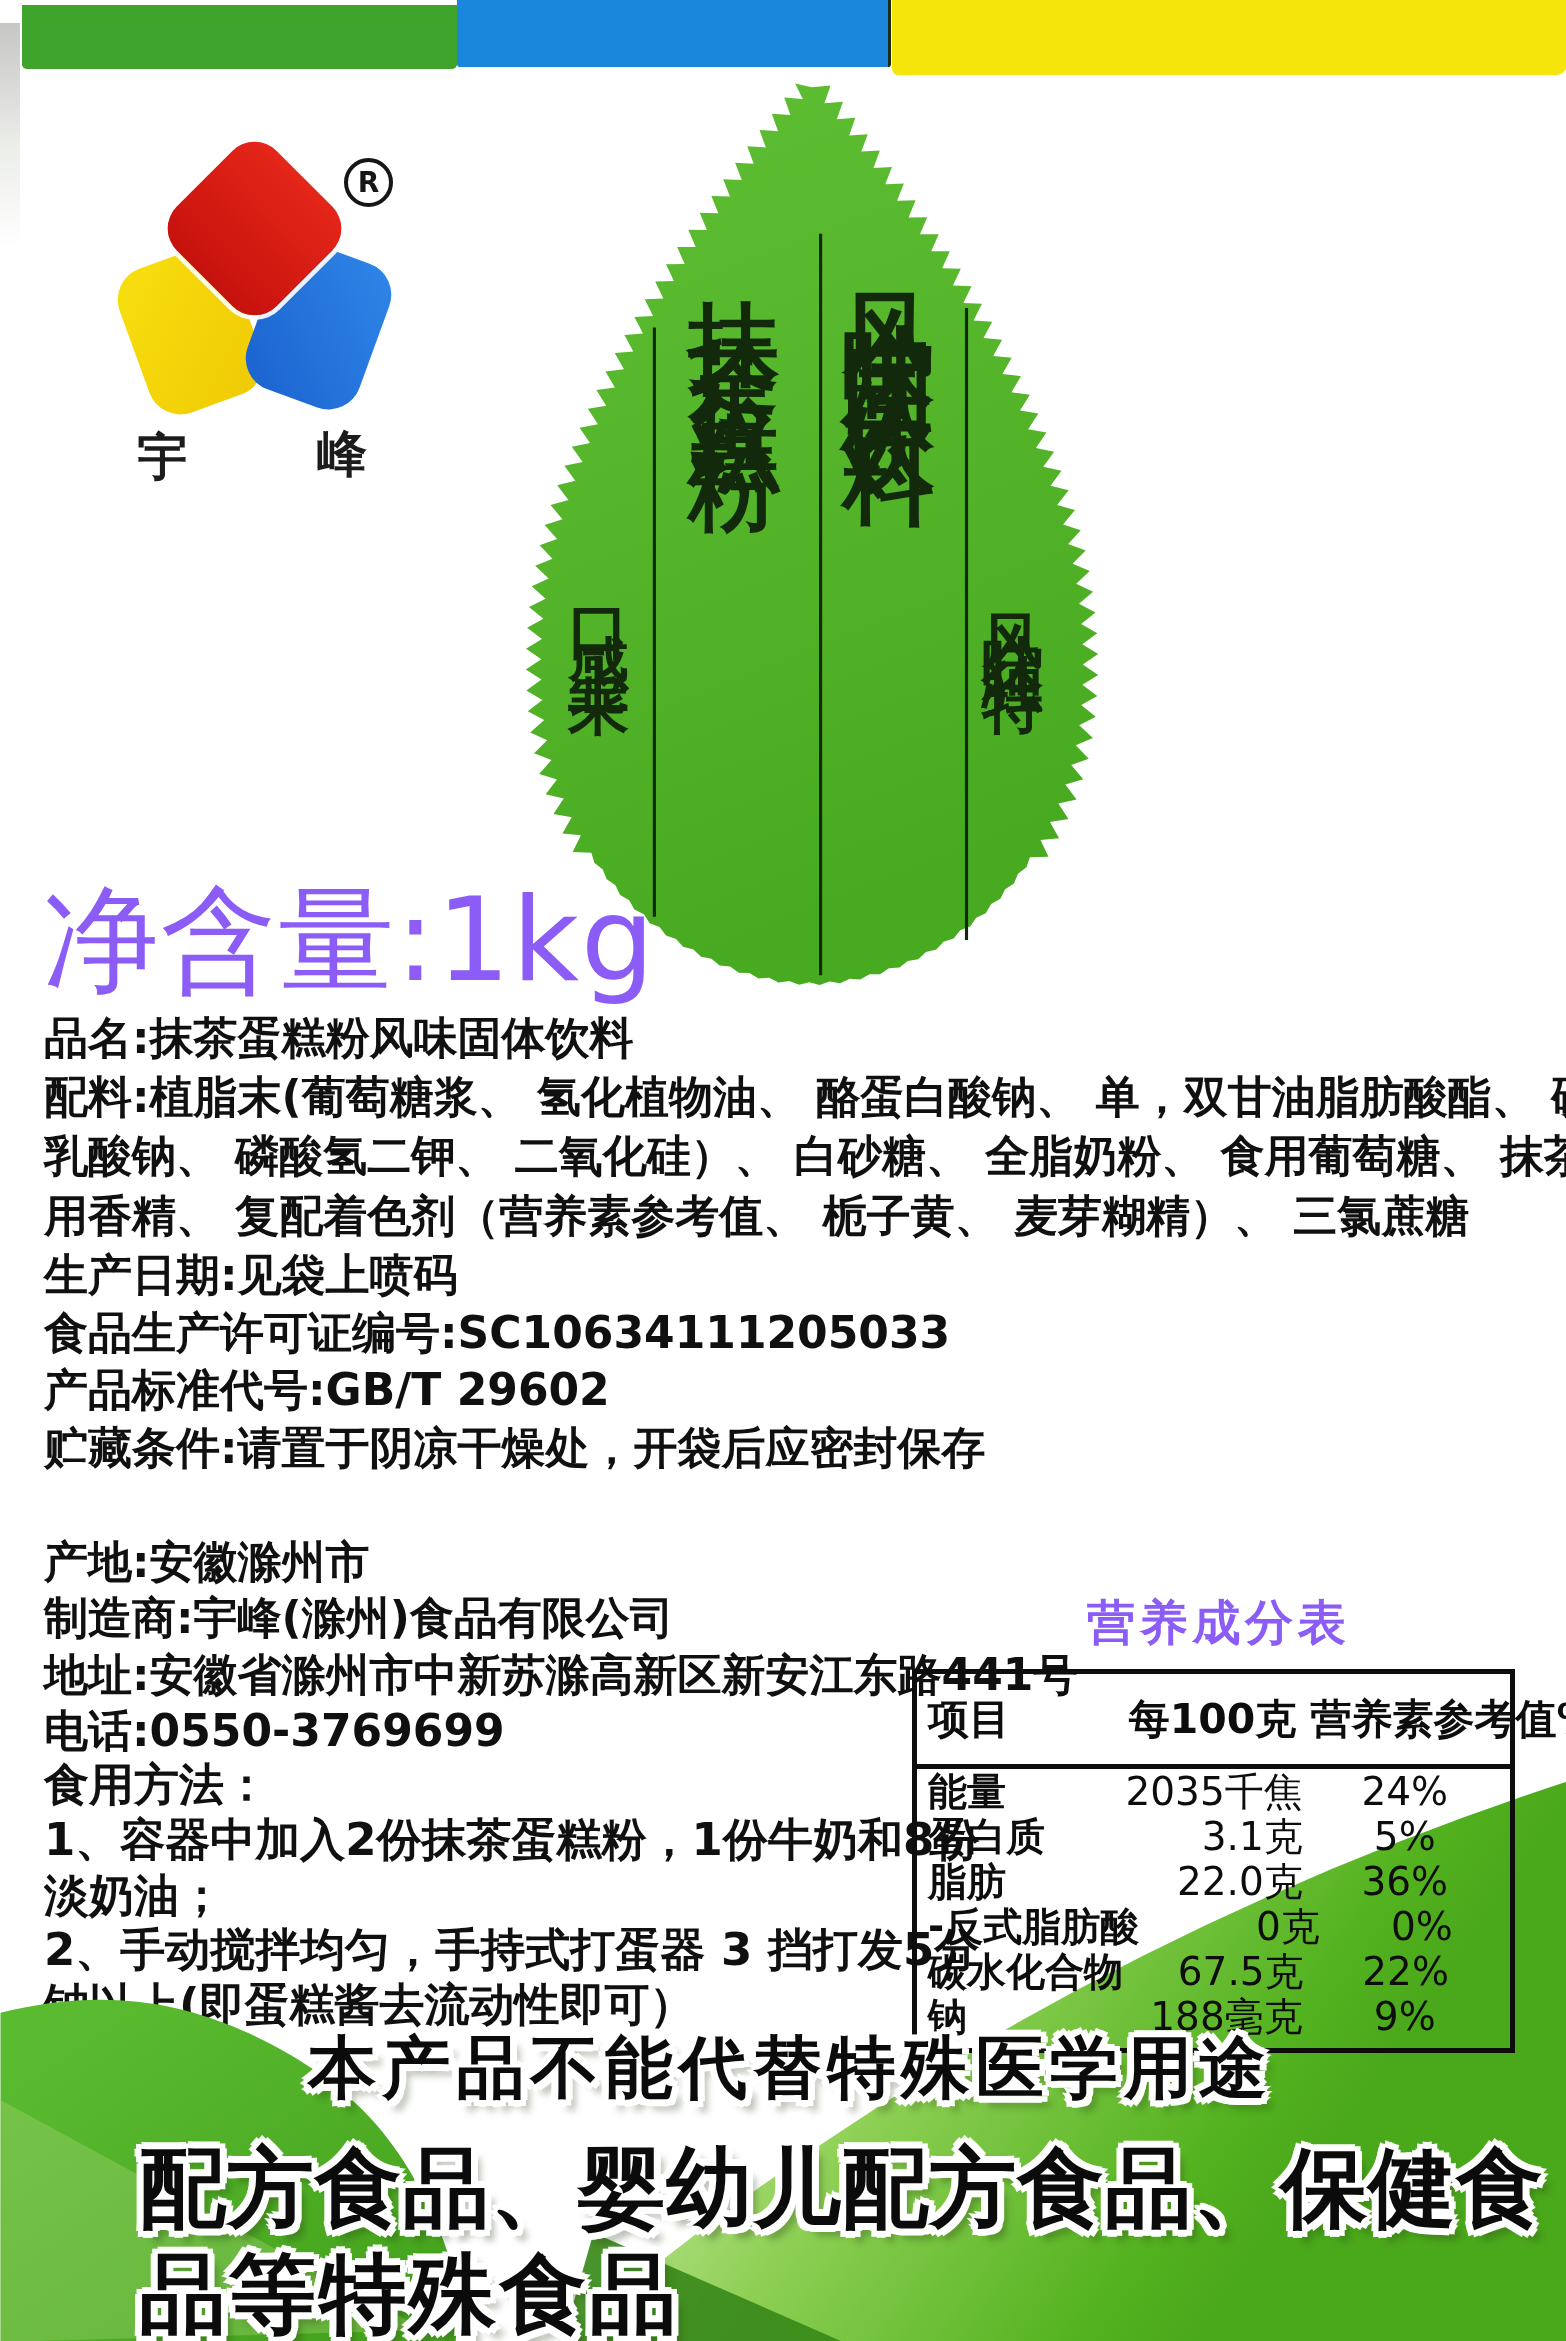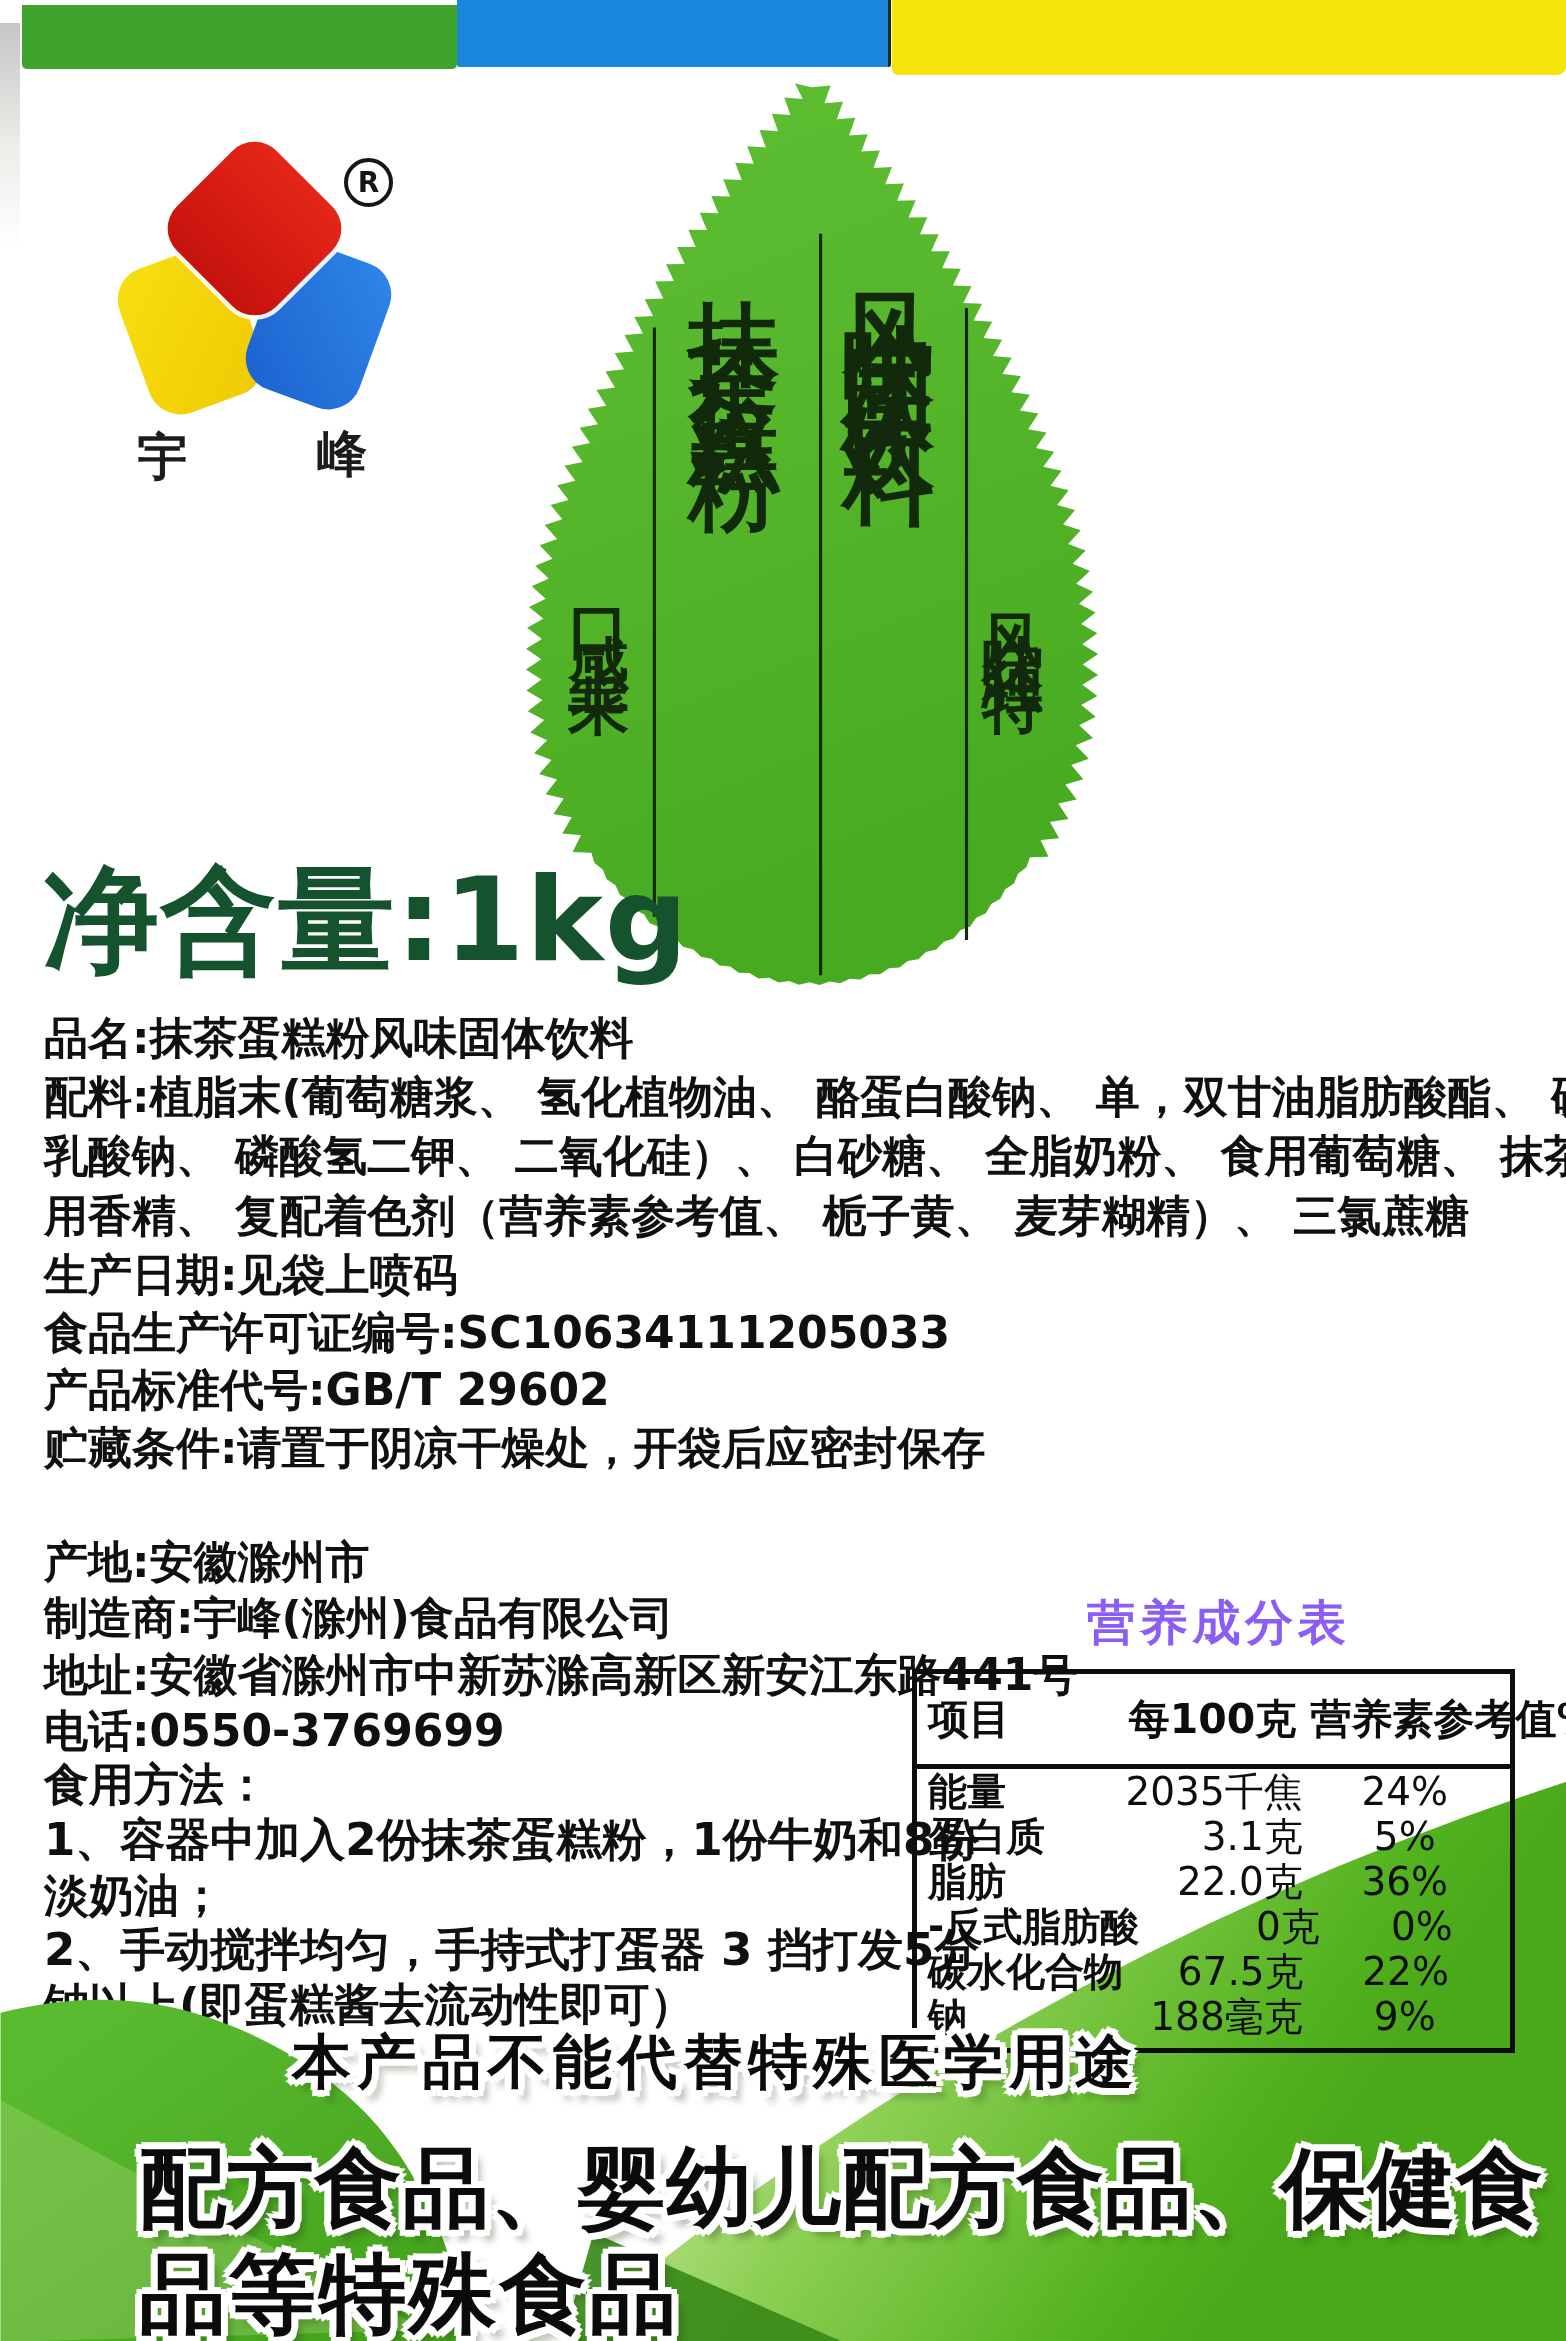--- a/index.html
+++ b/index.html
@@ -26,21 +26,21 @@
   .logo-char.r{left:192px;top:269px;}
 
   
   #leaf-svg{left:492px;top:70px;width:640px;height:952px;}
   .leaf-col{position:absolute;writing-mode:vertical-rl;text-orientation:upright;color:#12290c;font-weight:900;line-height:1;}
   .leaf-title-left{left:689px;top:228px;font-size:91px;letter-spacing:36px;}
   .leaf-title-right{left:842px;top:220px;font-size:92px;letter-spacing:28px;}
   .leaf-slogan-left{left:569px;top:565px;font-size:61px;letter-spacing:20px;}
   .leaf-slogan-right{left:983px;top:565px;font-size:61px;letter-spacing:20px;}
 
-  .net-weight{left:43px;top:843px;font-size:116px;font-weight:700;color:#14532d;letter-spacing:1.6px;}
+  .net-weight{left:43px;top:863px;font-size:116px;font-weight:400;color:#8b5cf6;letter-spacing:1.6px;}
 
   .info-line{position:absolute;left:44px;width:1487px;font-size:44px;font-weight:600;color:#101010;white-space:nowrap;}
 
   .usage-line{position:absolute;left:44px;width:898px;font-size:45px;font-weight:600;color:#101010;white-space:nowrap;}
 
   
   .nutri-title{left:1087px;top:1591px;font-size:48px;font-weight:900;color:#8b5cf6;letter-spacing:4.7px;}
   #nutri-table{left:912px;top:1669px;width:603px;height:384px;border:5.5px solid #0d0d0d;box-sizing:border-box;background:transparent;}
   .nutri-header{display:flex;align-items:center;height:95px;border-bottom:5.5px solid #0d0d0d;font-size:41px;font-weight:900;color:#0d0d0d;padding:0 11px;box-sizing:border-box;}
   .nutri-row{display:flex;align-items:center;height:45px;font-size:39px;color:#0d0d0d;padding:0 11px;box-sizing:border-box;}
@@ -48,21 +48,21 @@
   .nc-val{flex:0 0 33%;text-align:right;padding-right:7.8px;box-sizing:border-box;white-space:nowrap;}
   .nc-pct{flex:0 0 33%;text-align:center;white-space:nowrap;}
   .nutri-header .nc-val{text-align:center;font-weight:900;}
 
   
   #waves-svg{left:0;top:1749px;width:1567px;height:593px;}
 
   .disclaimer{position:absolute;font-weight:900;color:#0b0b0b;white-space:nowrap;
     text-shadow:-5.5px -5.5px 0 #fff,5.5px -5.5px 0 #fff,-5.5px 5.5px 0 #fff,5.5px 5.5px 0 #fff,
       -7px 0 0 #fff,7px 0 0 #fff,0 -7px 0 #fff,0 7px 0 #fff,9.4px 11px 7.8px rgba(40,60,20,.35);}
-  .disc-1{left:292px;top:2023px;font-size:59px;letter-spacing:6.2px;}
+  .disc-1{left:308px;top:2023px;font-size:68px;letter-spacing:6.2px;}
   .disc-2{left:139px;top:2130px;font-size:87px;letter-spacing:0.8px;}
   .disc-3{left:139px;top:2236px;font-size:87px;letter-spacing:3.1px;}
 </style>
 </head>
 <body>
 
 <div id="page">
 
   <div class="stripe stripe-green"></div>
   <div class="stripe stripe-blue"></div>

